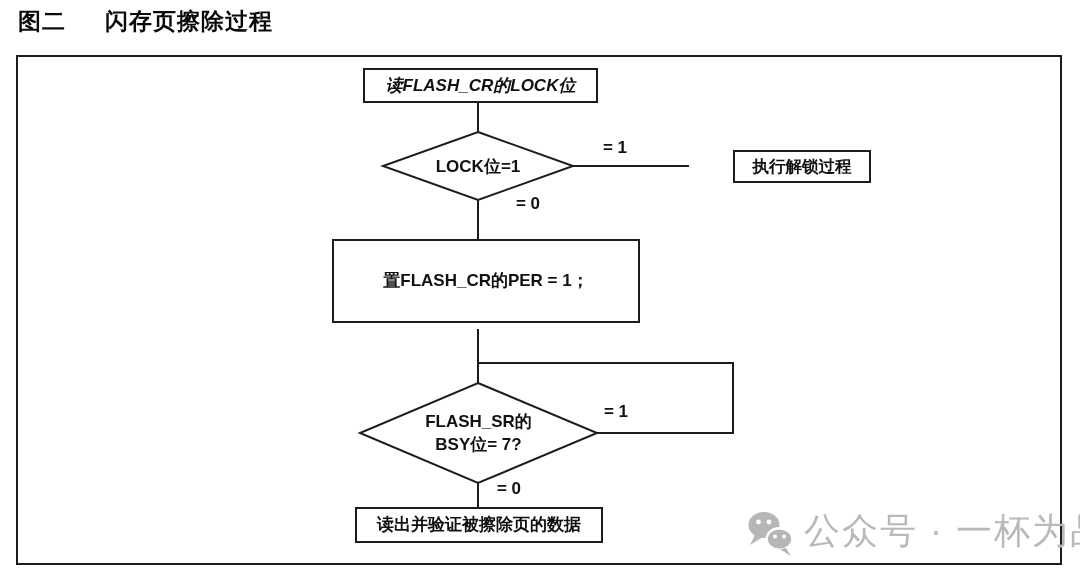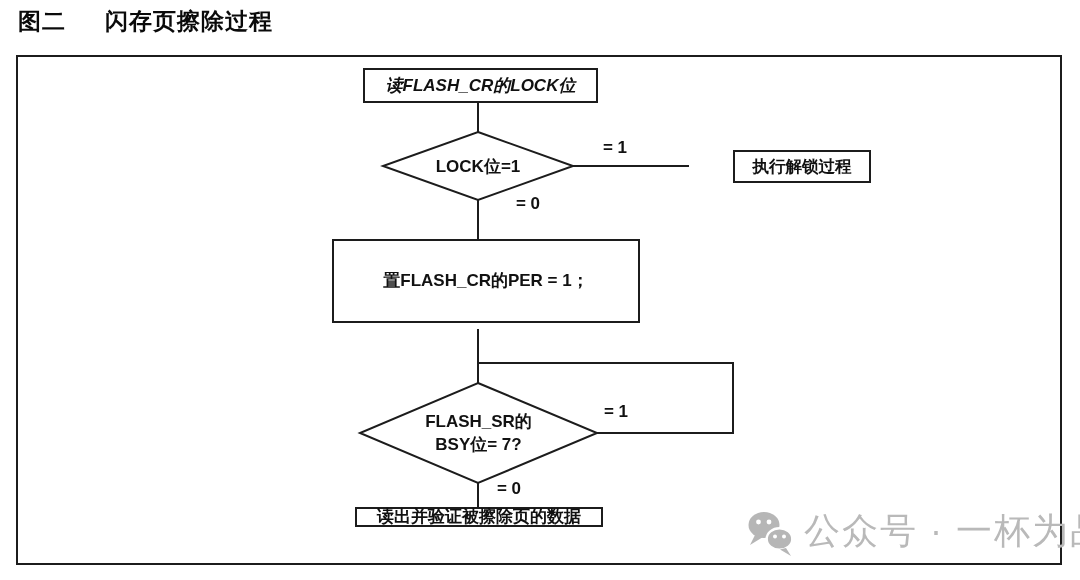--- a/index.html
+++ b/index.html
@@ -33,21 +33,21 @@
   .node {
     position: absolute;
     border: 2px solid #1c1c1c; background: #ffffff;
     display: flex; align-items: center; justify-content: center;
     font-size: 17px; font-weight: bold; color: #111;
     text-align: center; line-height: 1.25;
   }
   .box-read   { left: 363px; top: 68px;  width: 235px; height: 35px; font-style: italic; }
   .box-unlock { left: 687px; top: 150px; width: 138px; height: 33px; font-size: 16.5px; margin-left: 46px; }
   .box-set    { left: 332px; top: 239px; width: 308px; height: 84px; flex-direction: column; line-height: 26px; }
-  .box-verify { left: 355px; top: 507px; width: 248px; height: 20px; }
+  .box-verify { left: 355px; top: 507px; width: 248px; height: 36px; }
 
   .diamond-label {
     position: absolute;
     display: flex; flex-direction: column; align-items: center; justify-content: center;
     font-size: 17px; font-weight: bold; color: #111; text-align: center;
   }
   .d1-label { left: 383px; top: 132px; width: 190px; height: 68px; align-items: center; }
   .d2-label { left: 360px; top: 383px; width: 237px; height: 100px; line-height: 23px; }
 
   .edge-label {

